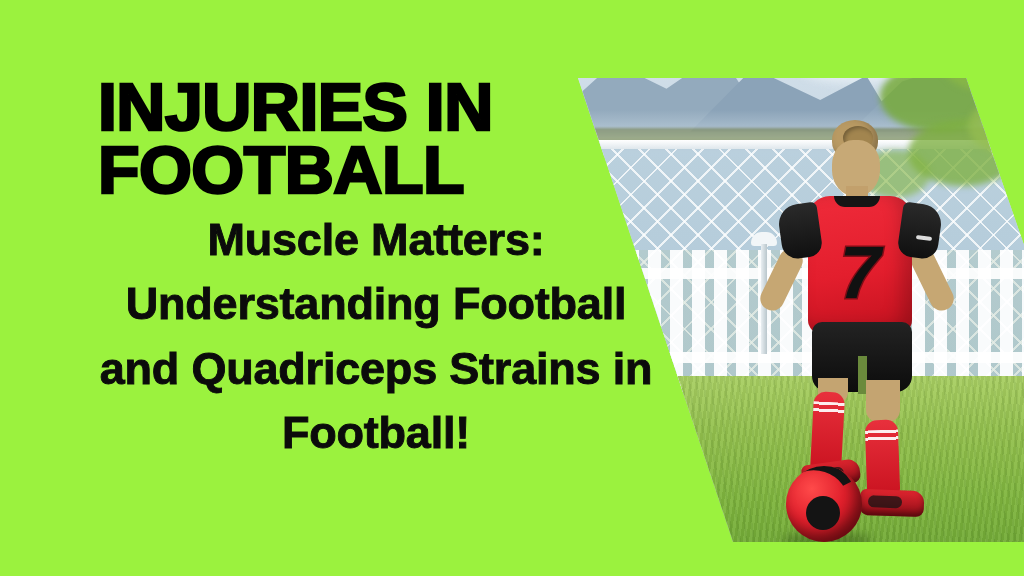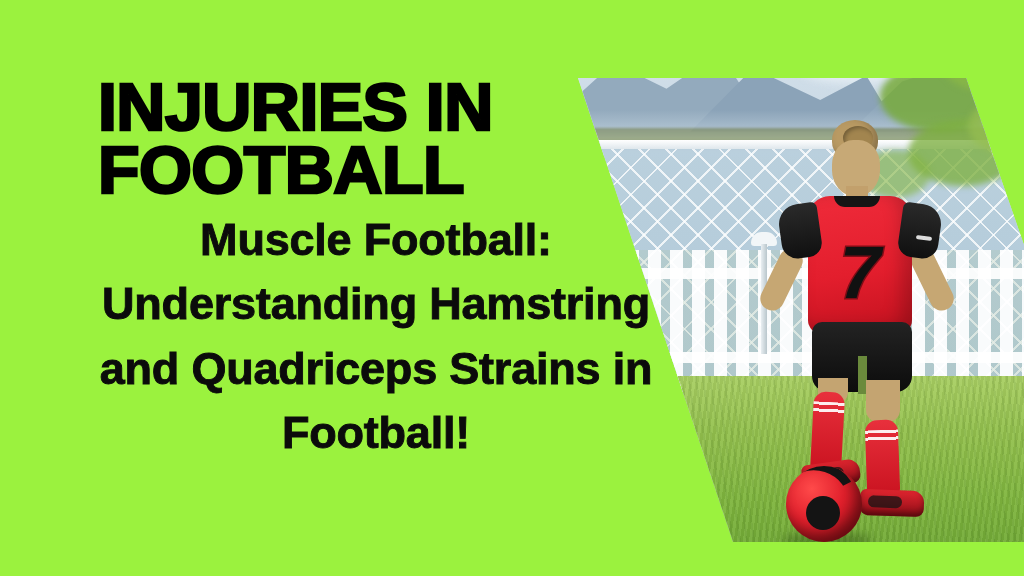--- a/index.html
+++ b/index.html
@@ -462,16 +462,16 @@
           <div class="ball-panel p2"></div>
         </div>
       </div>
 
     </div>
   </div>
 
   <div class="text-col">
     <h1 class="headline">INJURIES IN
 FOOTBALL</h1>
-    <p class="subtitle">Muscle Football: Understanding Hamstring and Quadriceps Strains in Football!</p>
+    <p class="subtitle">Muscle Matters: Understanding Football and Quadriceps Strains in Football!</p>
   </div>
 
 </div>
 
 </body></html>

